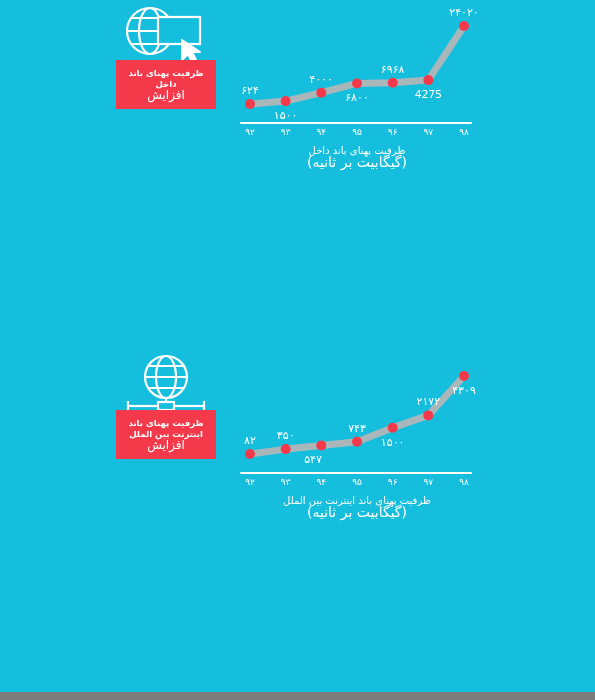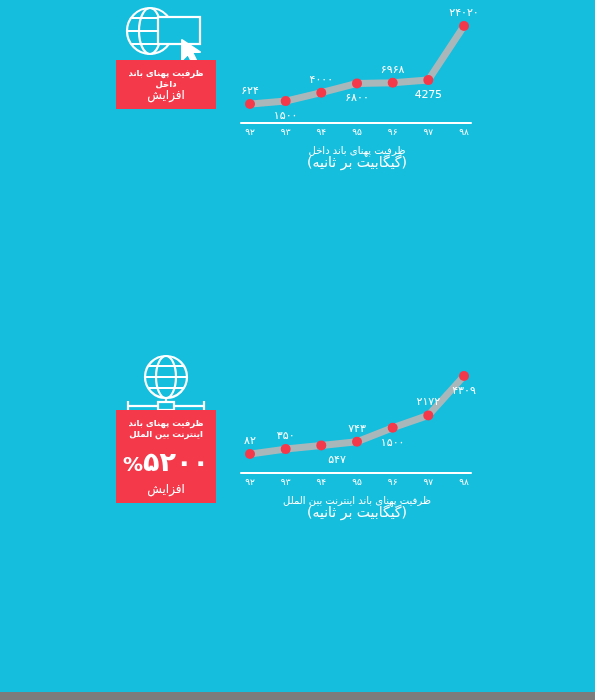--- a/index.html
+++ b/index.html
@@ -159,41 +159,40 @@
       <line x1="42" y1="44" x2="42" y2="49"></line>
       <rect x="34" y="48" width="16" height="8"></rect>
       <line x1="4" y1="52" x2="34" y2="52"></line>
       <line x1="50" y1="52" x2="80" y2="52"></line>
       <line x1="4" y1="47" x2="4" y2="57"></line>
       <line x1="80" y1="47" x2="80" y2="57"></line>
     </svg>
           </div>
       <div class="callout">
         <div class="c-title">ظرفیت پهنای باند اینترنت بین الملل</div>
-        <div class="c-pct"><span class="sym">%</span>۵۲۰۰</div>
         <div class="c-sub">افزایش</div>
       </div>
     </div>
 
     <div class="chartblock">
       <div class="plot">
 
     <svg width="250" height="118" viewBox="0 0 250 118">
       <polyline points="18.0,100.0 53.7,95.1 89.3,91.4 125.0,87.8 160.7,73.8 196.3,61.4 232.0,22.0" fill="none" stroke="#b6b6b6" stroke-width="7" stroke-linejoin="round" stroke-linecap="round" opacity="0.92"></polyline>
       <circle cx="18.0" cy="100.0" r="5" fill="#f4394b"></circle>
               <circle cx="53.7" cy="95.1" r="5" fill="#f4394b"></circle>
               <circle cx="89.3" cy="91.4" r="5" fill="#f4394b"></circle>
               <circle cx="125.0" cy="87.8" r="5" fill="#f4394b"></circle>
               <circle cx="160.7" cy="73.8" r="5" fill="#f4394b"></circle>
               <circle cx="196.3" cy="61.4" r="5" fill="#f4394b"></circle>
               <circle cx="232.0" cy="22.0" r="5" fill="#f4394b"></circle>
     </svg>
         <span class="pt-label" style="left:18.0px;top:86.0px">۸۲</span>
             <span class="pt-label" style="left:53.7px;top:81.1px">۳۵۰</span>
-            <span class="pt-label" style="left:105px;top:105.4px">۵۴۷</span>
+            <span class="pt-label" style="left:81px;top:105.4px">۵۴۷</span>
             <span class="pt-label" style="left:125.0px;top:73.8px">۷۴۳</span>
             <span class="pt-label" style="left:160.7px;top:87.8px">۱۵۰۰</span>
             <span class="pt-label" style="left:196.3px;top:47.4px">۲۱۷۲</span>
             <span class="pt-label" style="left:232.0px;top:36.0px">۴۳۰۹</span>
       </div>
       <div class="axis"></div>
       <div class="ticks">
             <span class="tick" style="left:18.0px">۹۲</span>
             <span class="tick" style="left:53.7px">۹۳</span>
             <span class="tick" style="left:89.3px">۹۴</span>

